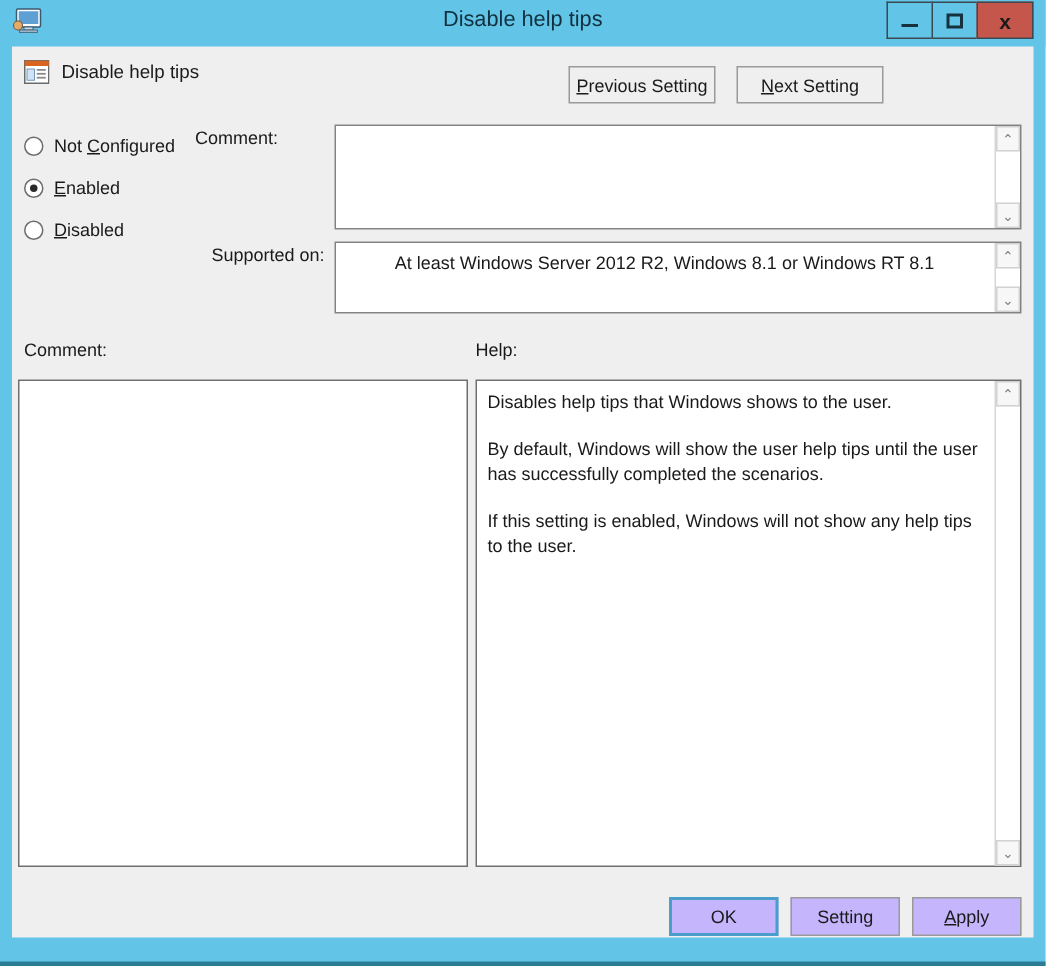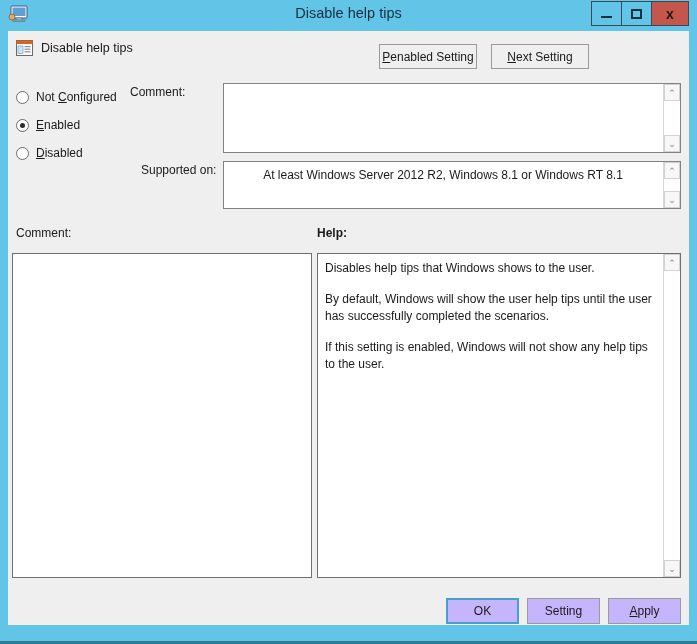--- a/index.html
+++ b/index.html
@@ -217,21 +217,21 @@
     align-items: center;
     justify-content: center;
     font-size: 9px;
     color: #7d7d7d;
     cursor: default;
     font-family: "Liberation Sans", sans-serif;
   }
 
   
   #options-label { left: 8px; top: 195px; }
-  #help-label    { left: 309px; top: 195px; font-weight: bold; }
+  #help-label    { left: 309px; top: 195px; }
 
   
   .panel {
     position: absolute;
     background: #ffffff;
     border: 1px solid #6f6f6f;
     box-sizing: border-box;
     overflow: hidden;
   }
   #options-panel { left: 4px;   top: 222px; width: 300px; height: 325px; }
@@ -308,21 +308,21 @@
           <rect x="8.5" y="6" width="6" height="1.2" fill="#8a8a8a"></rect>
           <rect x="8.5" y="8.6" width="6" height="1.2" fill="#8a8a8a"></rect>
           <rect x="8.5" y="11.2" width="6" height="1.2" fill="#8a8a8a"></rect>
         </svg>
       </span>
       <span class="setting-name">Disable help tips</span>
     </div>
 
     <div class="topbtn" id="prev-setting-button">
       <span class="ul">P</span>
-        <span>enabled Setting</span>
+        <span>revious Setting</span>
     </div>
     <div class="topbtn" id="next-setting-button">
       <span class="ul">N</span>
         <span>ext Setting</span>
     </div>
 
     <div class="radio-row" id="radio-not-configured">
       <span class="radio-mark"></span>
       <span class="radio-label"><span>Not </span><span class="ul">C</span><span>onfigured</span></span>
     </div>

